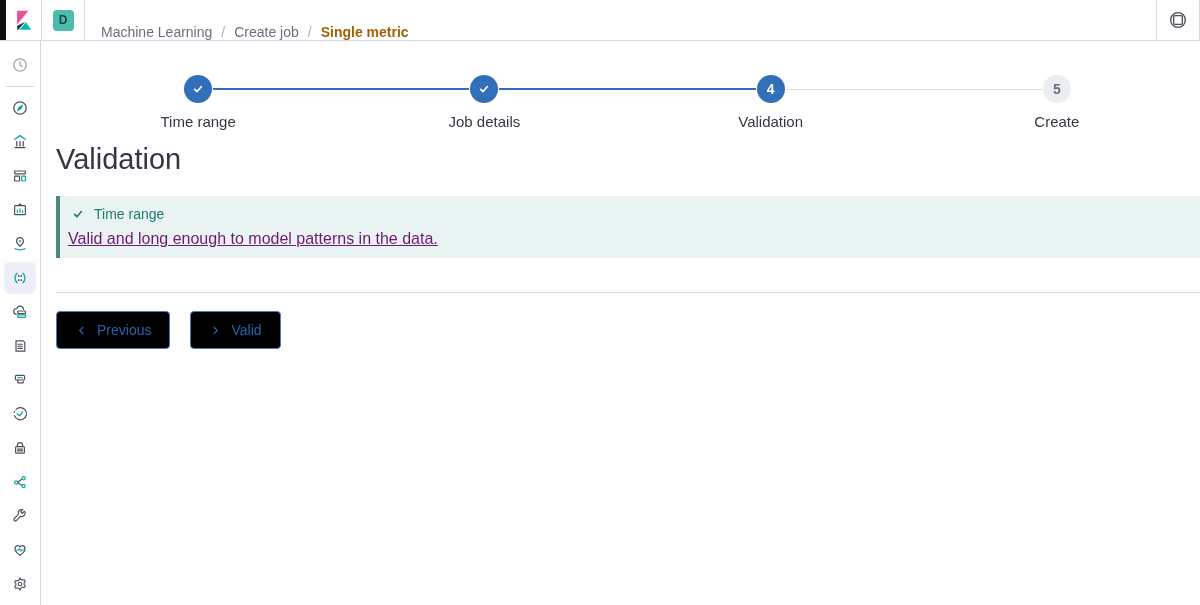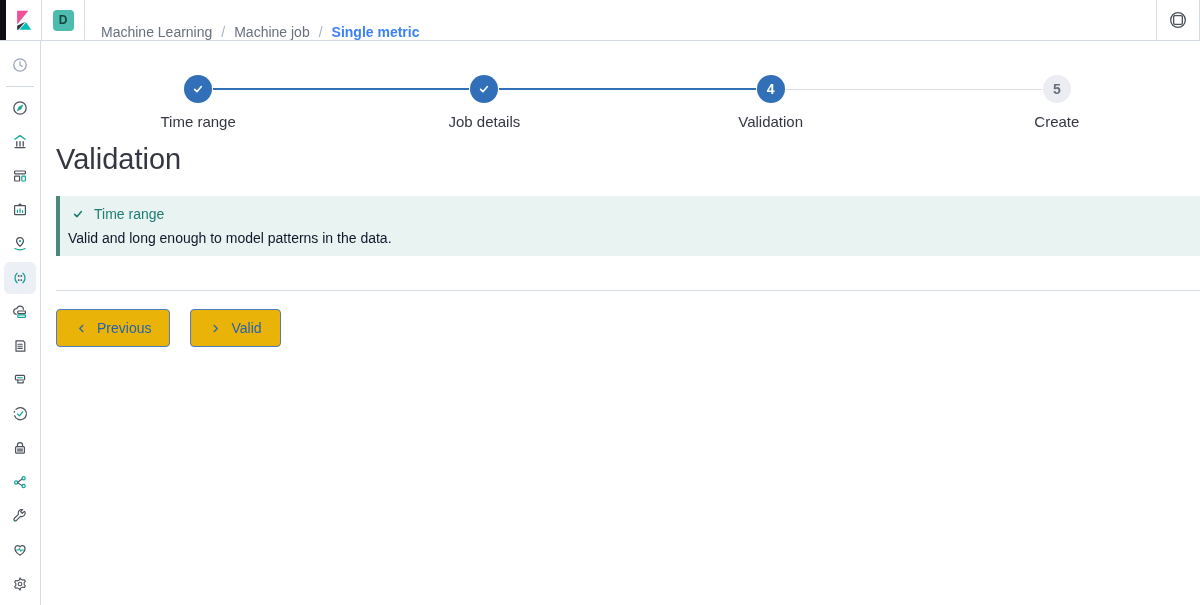--- a/index.html
+++ b/index.html
@@ -8,21 +8,21 @@
   .topbar{position:fixed;top:0;left:0;right:0;height:40px;background:#fff;
     border-bottom:1px solid #d3dae6;display:flex;align-items:stretch;z-index:20;}
   .black-strip{width:6px;background:#0d0e11;}
   .logo-btn{width:35px;display:flex;align-items:center;justify-content:center;cursor:pointer;}
   .tb-divider{width:1px;background:#d3dae6;}
   .space-btn{width:42px;display:flex;align-items:center;justify-content:center;cursor:pointer;}
   .space-badge{width:21px;height:21px;border-radius:4px;background:#4cbcae;color:#15453e;
     font-size:12px;font-weight:700;display:flex;align-items:center;justify-content:center;}
   .breadcrumbs{display:flex;align-items:flex-end;gap:9px;padding-left:16px;font-size:14px;color:#69707d;}
   .crumb{cursor:pointer;}
-  .crumb.current{color:#3b82f6;font-weight:700;cursor:default;}
+  .crumb.current{color:#a16207;font-weight:700;cursor:default;}
   .crumb-sep{color:#a8b1c0;}
   .topbar-right{margin-left:auto;display:flex;align-items:stretch;}
   .help-btn{width:44px;border-left:1px solid #d3dae6;border-right:1px solid #d3dae6;
     display:flex;align-items:center;justify-content:center;cursor:pointer;background:#fff;}
   
   .sidebar{position:fixed;top:41px;left:0;bottom:0;width:40px;background:#fff;
     border-right:1px solid #d3dae6;display:flex;flex-direction:column;align-items:center;
     padding-top:7px;z-index:10;}
   .nav-item{width:32px;height:32px;margin:1px 0;border-radius:6px;display:flex;
     align-items:center;justify-content:center;cursor:pointer;flex:0 0 auto;}
@@ -37,25 +37,25 @@
   .step-circle.complete,.step-circle.active{background:#3170b9;color:#fff;}
   .step-circle.incomplete{background:#ebedf3;color:#69707d;}
   .connector{position:absolute;top:13px;left:calc(-50% + 15px);width:calc(100% - 30px);z-index:1;}
   .connector.blue{height:2px;background:#3170b9;}
   .connector.grey{height:1px;background:#d8dde6;top:14px;}
   .step-label{margin-top:10px;font-size:15px;font-weight:500;color:#343741;}
   .page-title{margin:12px 0 0 15px;font-size:29px;font-weight:400;color:#343741;line-height:34px;}
   .callout{margin:20px 0 0 15px;background:#e9f3f1;border-left:4px solid #4c877d;
     padding:10px 16px 10px 8px;}
   .callout-title{display:flex;align-items:center;gap:8px;color:#1e7b72;font-size:14px;padding-left:2px;}
-  .callout-body{margin-top:8px;font-size:14px;color:#0f172a;}
+  .callout-body{margin-top:8px;font-size:16px;color:#701a75;text-decoration:underline;}
   .rule{height:1px;background:#d3dae6;margin:34px 0 0 15px;}
   .actions{display:flex;gap:20px;margin:18px 0 0 15px;}
   .btn{display:inline-flex;align-items:center;gap:9px;height:38px;padding:0 18px;
-    background:#eab308;border:1.5px solid #4a7cc2;border-radius:4px;color:#2563b0;
+    background:#000000;border:1.5px solid #4a7cc2;border-radius:4px;color:#2563b0;
     font-size:14px;font-weight:500;font-family:inherit;cursor:pointer;}
   .defs{position:absolute;width:0;height:0;overflow:hidden;}
 </style>
 </head>
 <body>
 
 <svg class="defs" xmlns="http://www.w3.org/2000/svg">
   <defs>
     <symbol id="i-kibana" viewBox="0 0 32 32">
       <polygon points="5,1 23,1 5,23" fill="#f04e98"></polygon>
@@ -163,21 +163,21 @@
       </svg>
   </div>
   <div class="tb-divider"></div>
   <div class="space-btn">
     <span class="space-badge">D</span>
   </div>
   <div class="tb-divider"></div>
   <nav class="breadcrumbs" id="breadcrumbs">
       <span class="crumb">Machine Learning</span>
       <span class="crumb-sep">/</span>
-      <span class="crumb">Machine job</span>
+      <span class="crumb">Create job</span>
       <span class="crumb-sep">/</span>
       <span class="crumb current">Single metric</span>
     </nav>
   <div class="topbar-right">
     <button class="help-btn" style="border-top:none;border-bottom:none;background:#fff;">
       <svg width="20" height="20">
           <use href="#i-help"></use>
         </svg>
     </button>
   </div>

